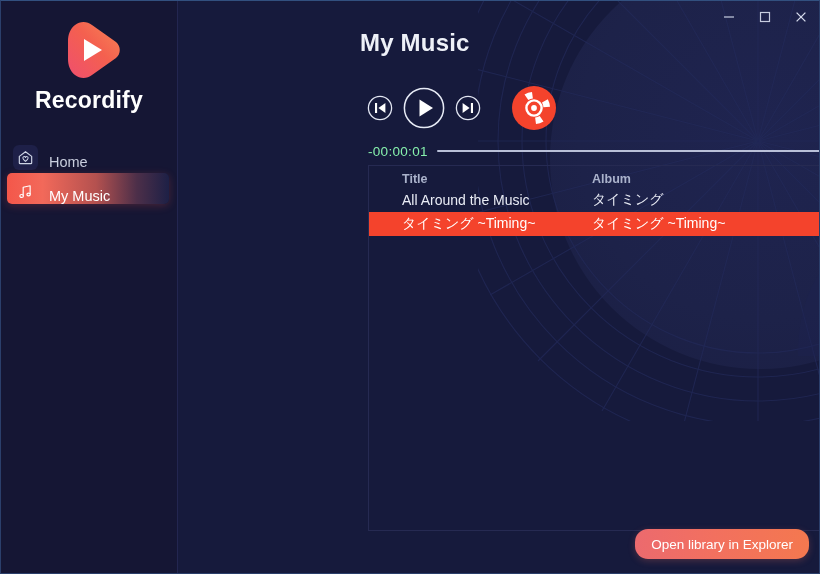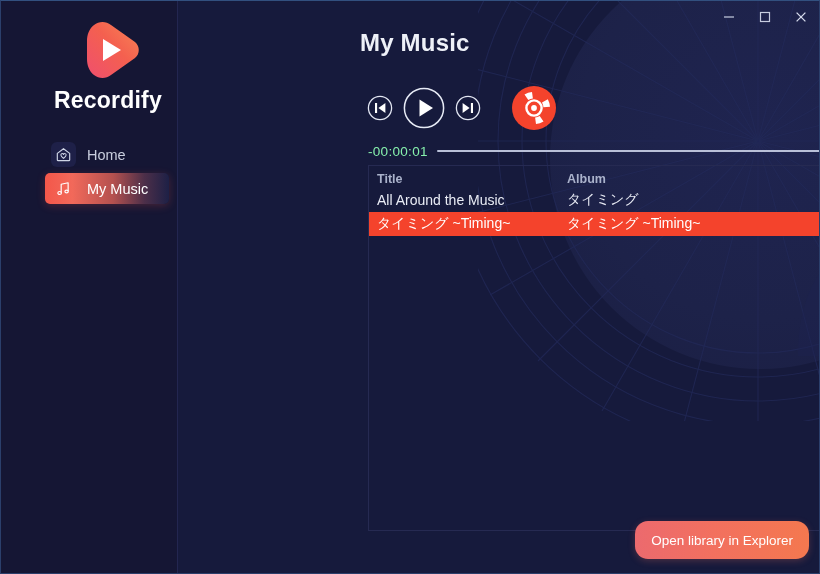--- a/index.html
+++ b/index.html
@@ -21,36 +21,35 @@
 
   
   #sidebar {
     position: relative;
     width: 177px; height: 100%;
     background: #151634;
     border-right: 1px solid #232650;
     flex: 0 0 177px;
     display: flex; flex-direction: column;
     z-index: 4;
-    padding-left: 38px;
   }
   .logo-wrap {
     margin-top: 18px;
     display: flex; flex-direction: column; align-items: center;
   }
   .logo-mark { width: 66px; height: 62px; }
   .brand {
     margin-top: 6px;
     font-size: 23px; font-weight: bold;
     color: #ffffff; letter-spacing: .2px;
   }
   .nav-top { margin-top: 22px; }
   .nav-item {
     position: relative;
-    display: flex; align-items: center;
+    display: flex; align-items: flex-end;
     height: 31px;
     margin: 3px 8px 3px 6px;
     padding-left: 6px;
     border-radius: 5px;
     cursor: pointer;
   }
   .nav-item .nav-ico {
     width: 25px; height: 25px;
     border-radius: 6px;
     background: #1e2048;
@@ -170,42 +169,42 @@
     width: 620px; height: 366px;
     border: 1px solid #262a52;
     z-index: 5;
     background: transparent;
   }
   .t-head, .t-row {
     display: flex; align-items: center;
     width: 100%;
   }
   .t-head { height: 22px; padding-top: 3px; }
-  .c-title { flex: 0 0 198px; padding-left: 8px; }
+  .c-title { flex: 0 0 198px; padding-left: 8px; margin-left: 25px; }
   .c-artist { flex: 0 0 207px; }
   .c-album { flex: 1 1 auto; }
   .t-head span {
     font-size: 12.5px; font-weight: bold; color: #aab2cb;
   }
   .t-row {
     height: 24px;
     font-size: 14px; color: #e9ecf5;
     cursor: pointer;
   }
   .t-row.selected {
     background: #f4432c;
     color: #ffffff;
   }
   .t-row span { overflow: hidden; white-space: nowrap; text-overflow: ellipsis; }
 
   
   #explorer-btn {
     position: absolute;
     right: 10px; bottom: 14px;
-    height: 38px;
+    height: 30px;
     padding: 0 16px;
     display: flex; align-items: center; justify-content: center;
     border-radius: 13px;
     border: none;
     background: linear-gradient(90deg, #ec6a6e 0%, #f2705f 45%, #f4784f 100%);
     color: #ffffff;
     font-size: 13.5px;
     font-family: "Liberation Sans", sans-serif;
     cursor: pointer;
     z-index: 6;

